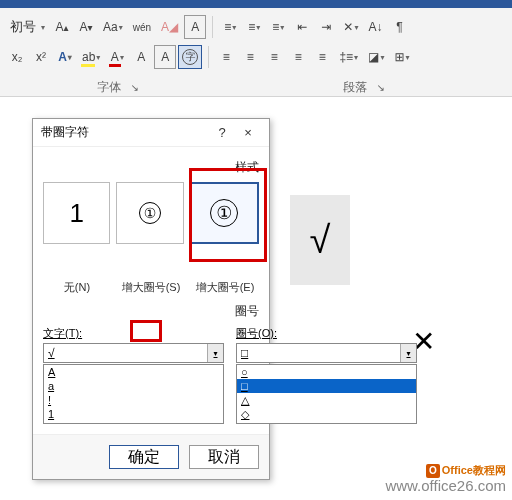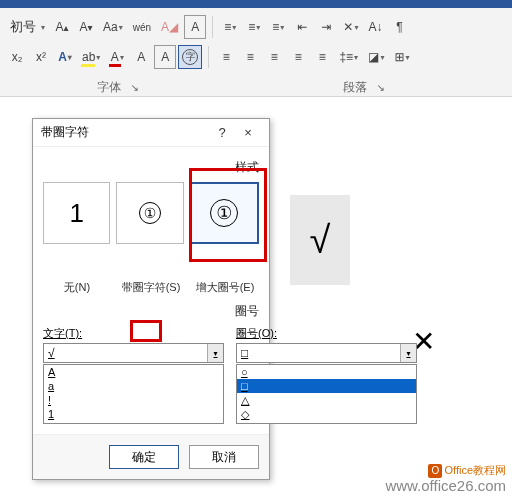--- a/index.html
+++ b/index.html
@@ -41,25 +41,25 @@
 .field-row { display: flex; gap: 12px; margin-top: 4px; }
 .field-col { flex: 1; text-decoration: underline; }
 .field-lbl { font-size: 11px; margin-bottom: 2px; display: block; }
 .combo { display: flex; border: 1px solid #888; height: 20px; }
 .combo input { flex: 1; border: none; font-size: 12px; padding: 0 4px; outline: none; }
 .combo-btn { width: 16px; background: #eaeaea; display: flex; align-items: center; justify-content: center; font-size: 8px; border-left: 1px solid #aaa; }
 .listbox { border: 1px solid #888; height: 60px; overflow: hidden; font-size: 11px; margin-top: 1px; background: #fff; }
 .listbox div { padding: 0 4px; height: 14px; line-height: 14px; }
 .listbox div.sel { background: #0a64c8; color: #fff; }
 .dlg-buttons { display: flex; justify-content: flex-end; gap: 10px; padding: 10px; border-top: 1px solid #eee; background: #f7f7f7; }
-.dlg-btn { width: 70px; height: 24px; font-size: 12px; border: 1px solid #999; background: #fff; display: flex; align-items: center; justify-content: center; }
+.dlg-btn { width: 70px; height: 24px; font-size: 16px; border: 1px solid #999; background: #fff; display: flex; align-items: center; justify-content: center; }
 .dlg-btn.primary { border: 1px solid #2b579a; }
 
 .watermark { position: absolute; right: 6px; bottom: 6px; font-size: 11px; text-align: right; line-height: 1.1; }
-.wm-top { color: #d86c00; font-weight: normal; }
+.wm-top { color: #d86c00; font-weight: bold; }
 .wm-bot { color: #888; font-size: 15px; }
 .wm-icon { display: inline-block; width: 14px; height: 14px; background: #d35400; color: #fff; font-size: 10px; text-align: center; line-height: 14px; border-radius: 2px; margin-right: 2px; }
 .circled { border: 1px solid #000; border-radius: 50%; width: 28px; height: 28px; display: flex; align-items: center; justify-content: center; font-size: 18px; }
 </style>
 </head>
 <body>
 
 <div class="titlebar"></div>
 
 <div class="ribbon">
@@ -130,21 +130,21 @@
         </div>
       <div class="style-box">
           <span class="circled" style="font-size:14px;width:22px;height:22px">①</span>
         </div>
       <div class="style-box sel">
           <span class="circled">①</span>
         </div>
     </div>
     <div class="style-labels">
       <span>无(N)</span>
-      <span>带圈字符(S)</span>
+      <span>增大圈号(S)</span>
       <span>增大圈号(E)</span>
     </div>
     <div class="dlg-sec">圈号</div>
     <div class="field-row">
       <div class="field-col">
         <span class="field-lbl">文字(T):</span>
         <div class="combo">
           <input value="√" style="">
           <div class="combo-btn">▾</div>
         </div>

